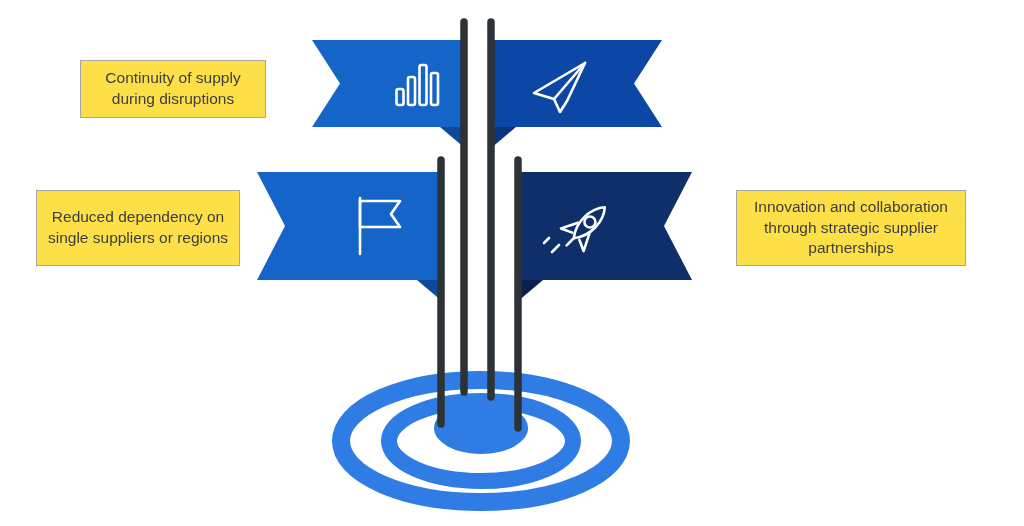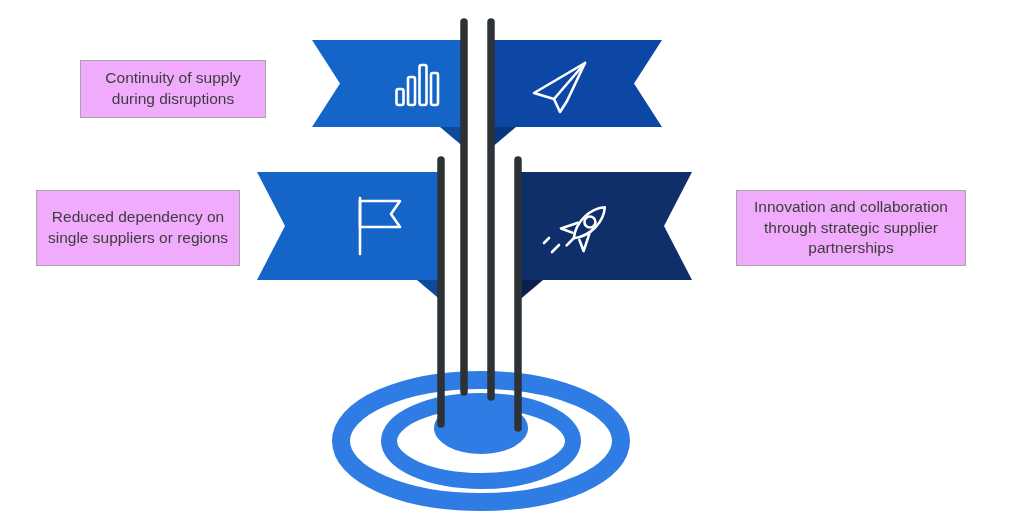--- a/index.html
+++ b/index.html
@@ -13,21 +13,21 @@
   }
   .stage svg { position: absolute; left: 0; top: 0; }
   .pole { stroke-width: 7.5; stroke-linecap: round; }
   .ring { fill: none; }
   .ring-outer { stroke-width: 18; }
   .ring-mid { stroke-width: 16; }
   .ico { stroke: #ffffff; fill: none; stroke-width: 2.6; stroke-linecap: round; stroke-linejoin: round; }
   .label {
     position: absolute;
     border: 1px solid #a6a6a6;
-    background: #f0abfc;
+    background: #fde047;
     color: #3d3d3d;
     font-size: 15.5px;
     line-height: 1.35;
     text-align: center;
     display: flex;
     align-items: center;
     justify-content: center;
     padding: 4px 6px;
     box-sizing: border-box;
   }

